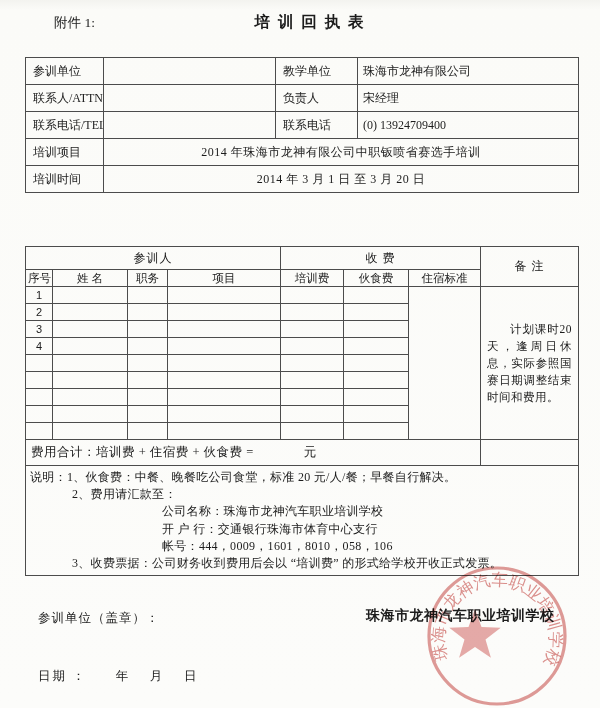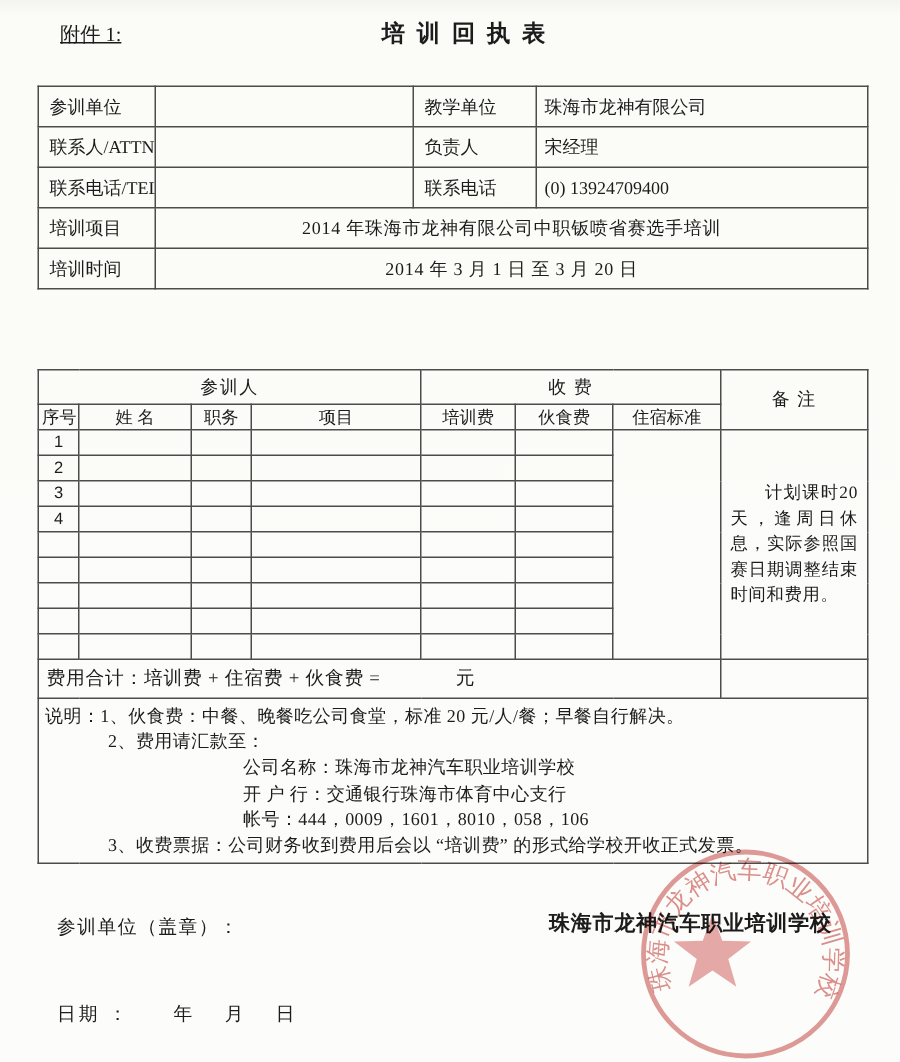--- a/index.html
+++ b/index.html
@@ -5,21 +5,21 @@
   html,body{margin:0;padding:0;}
   body{
     width:600px;height:708px;
     background:#f8f8f5;
     font-family:"Liberation Serif","DejaVu Serif",serif;
     color:#1c1c1c;
     position:relative;
     overflow:hidden;
   }
   .page{position:absolute;inset:0;background:linear-gradient(180deg,#f3f3ef 0,#fbfbf8 10px,#fcfcfa 100%);}
-  .attach{position:absolute;left:40px;top:14px;font-size:13.5px;text-decoration:underline;}
+  .attach{position:absolute;left:54px;top:14px;font-size:13.5px;}
   .title{position:absolute;left:18px;top:12px;width:584px;text-align:center;font-size:15.5px;font-weight:bold;letter-spacing:2px;}
   table.doc{border-collapse:collapse;table-layout:fixed;position:absolute;background:transparent;}
   table.doc td{border:1px solid #4c4c4c;font-size:12px;padding:0 5px;overflow:hidden;white-space:nowrap;}
   #tableA{left:25px;top:57px;width:553px;}
   #tableA td{height:26px;}
   #tableA td.lbl{padding-left:7px;}
   #tableA td.center{text-align:center;white-space:nowrap;letter-spacing:0.5px;}
   #tableB{left:25px;top:246px;width:553px;}
   #tableB td{font-size:12px;}
   #tableB td.gh{text-align:center;height:22px;letter-spacing:1px;}

